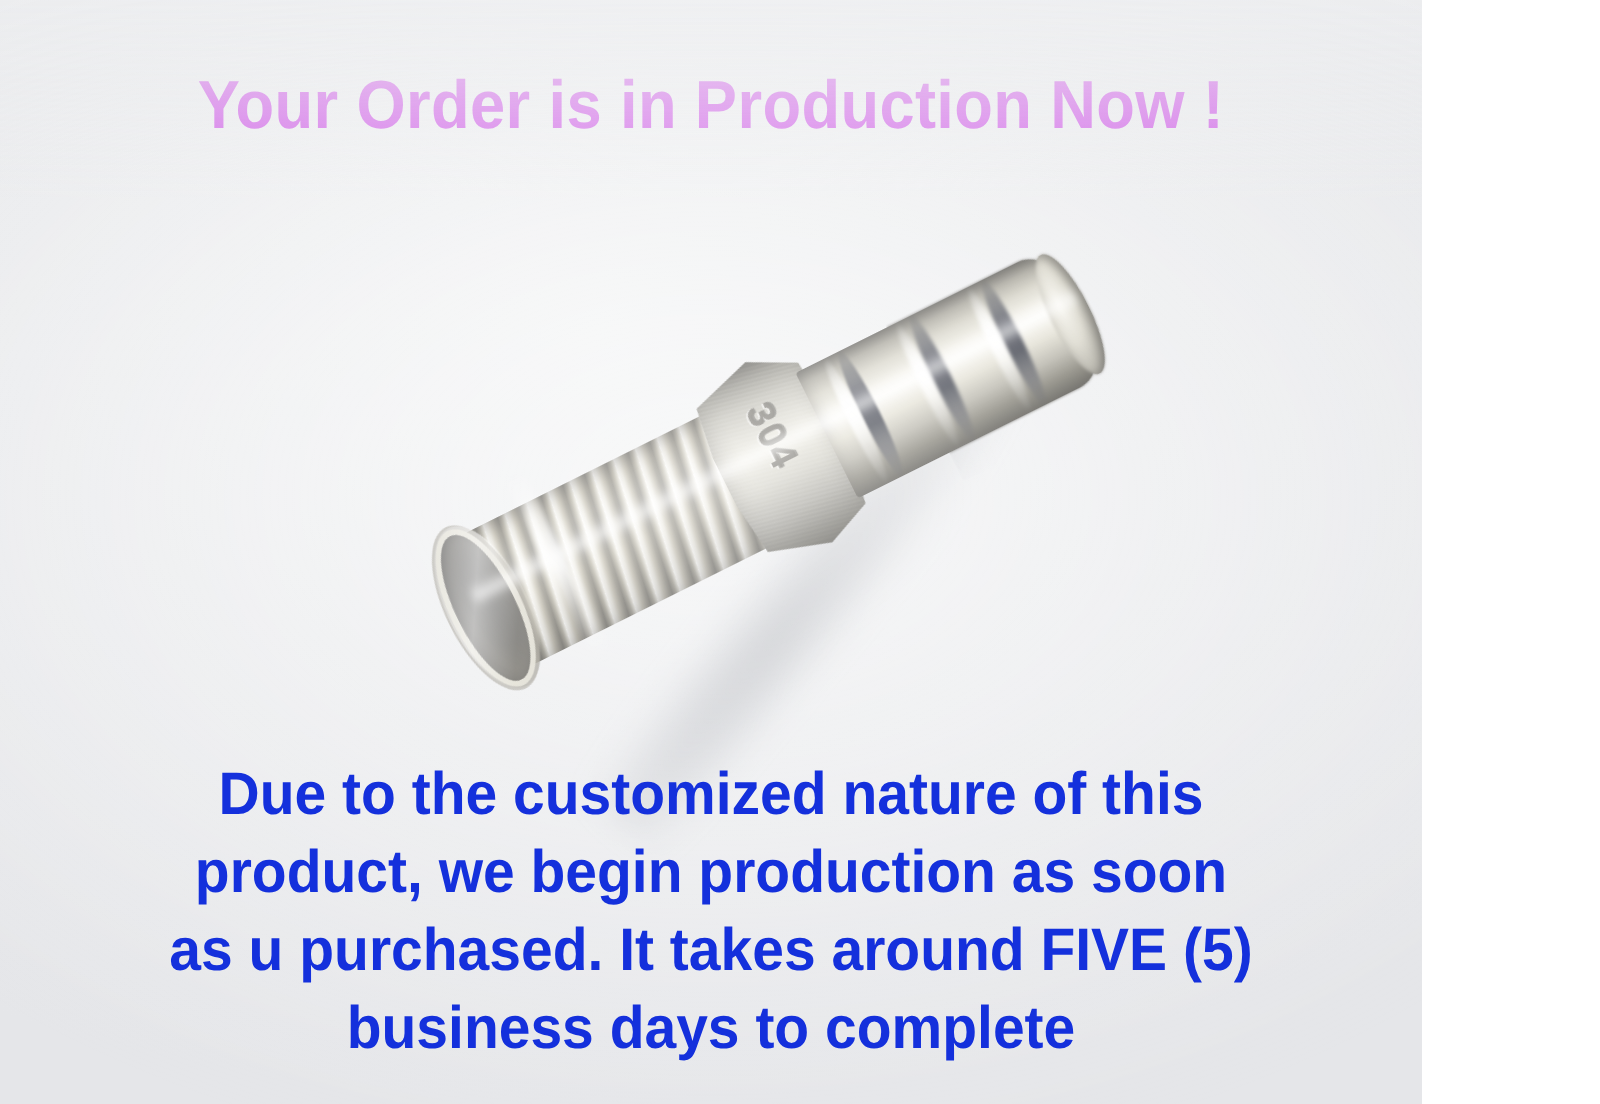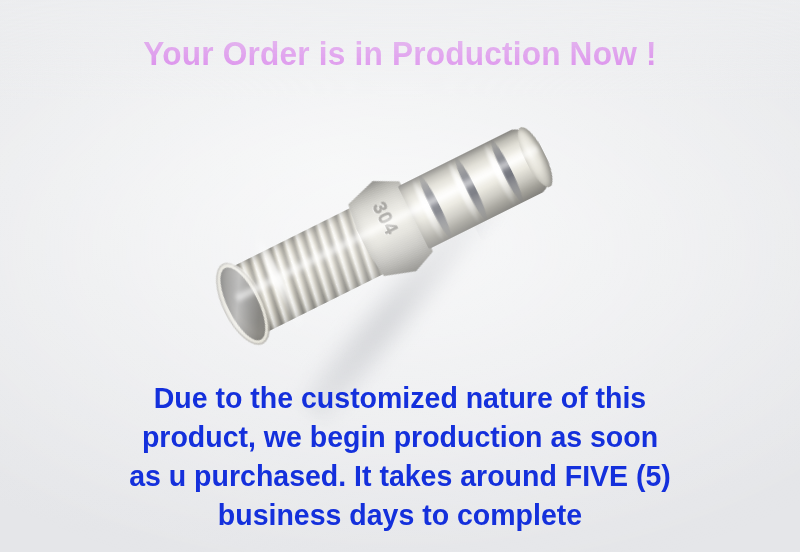--- a/index.html
+++ b/index.html
@@ -2,21 +2,21 @@
 <html><head>
 <meta charset="utf-8">
 <style>
   html, body {
     margin: 0;
     padding: 0;
     background: #ffffff;
   }
   #stage {
     position: relative;
-    width: 800px;
+    width: 711px;
     height: 552px;
     overflow: hidden;
     font-family: "Liberation Sans", sans-serif;
     background: #eaebed;
   }
   
   .bg-base {
     position: absolute;
     inset: 0;
     background:

